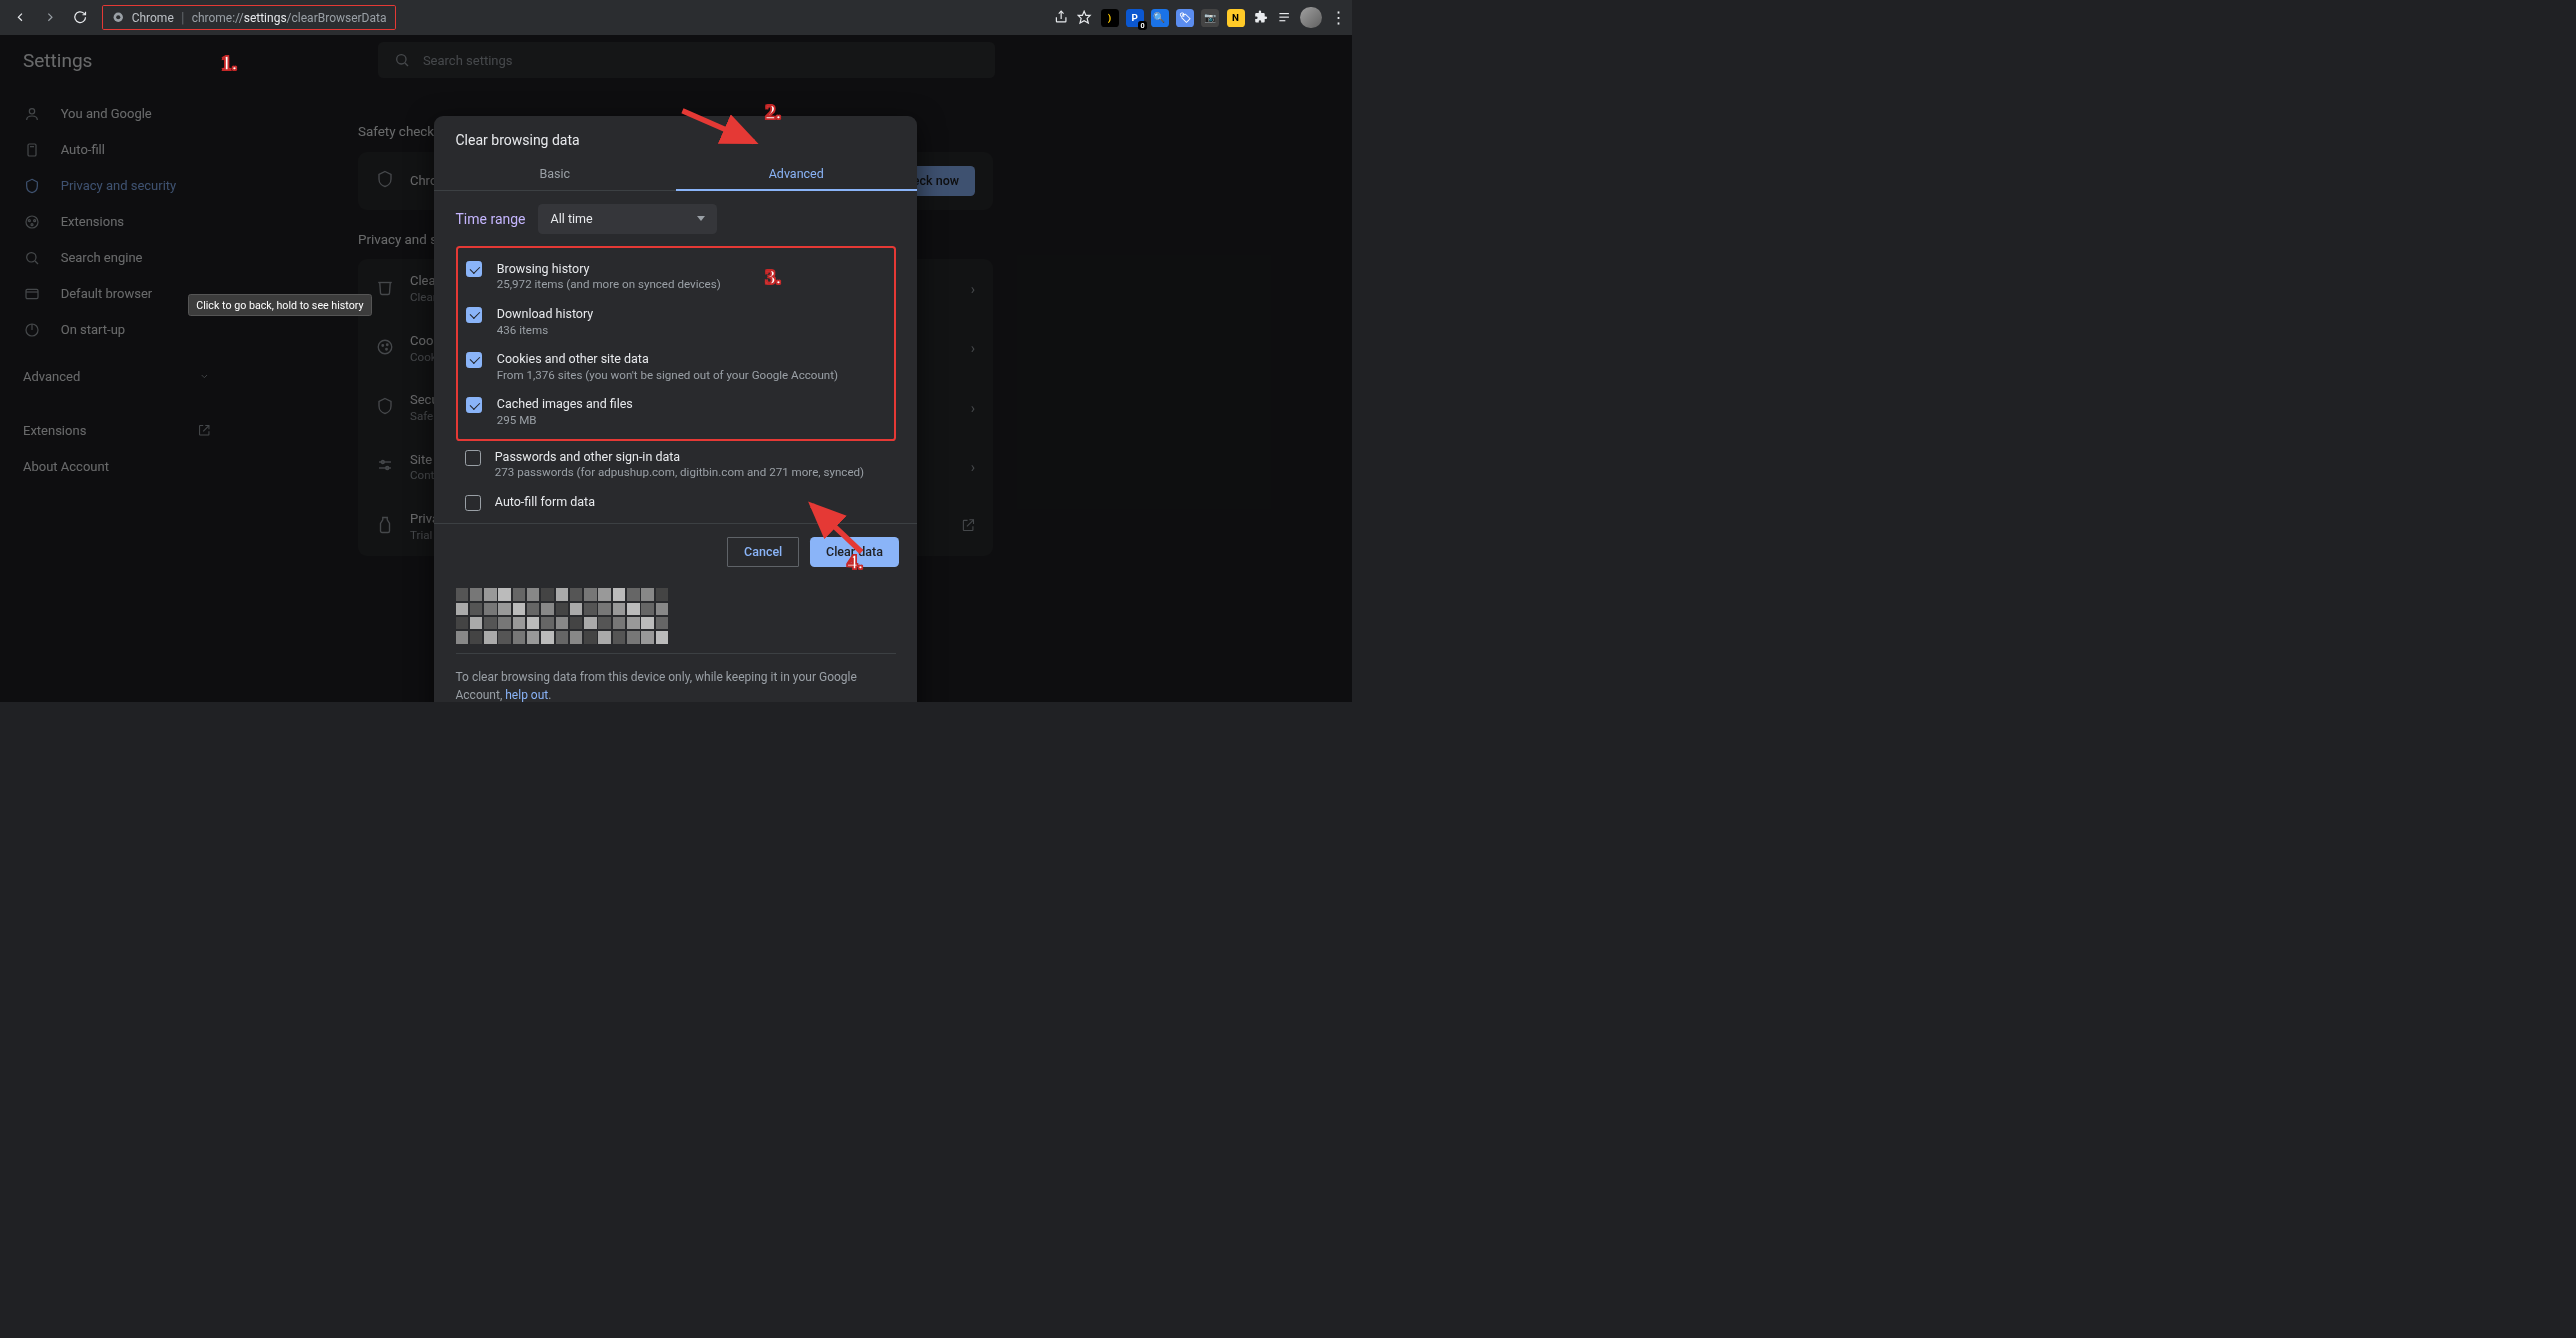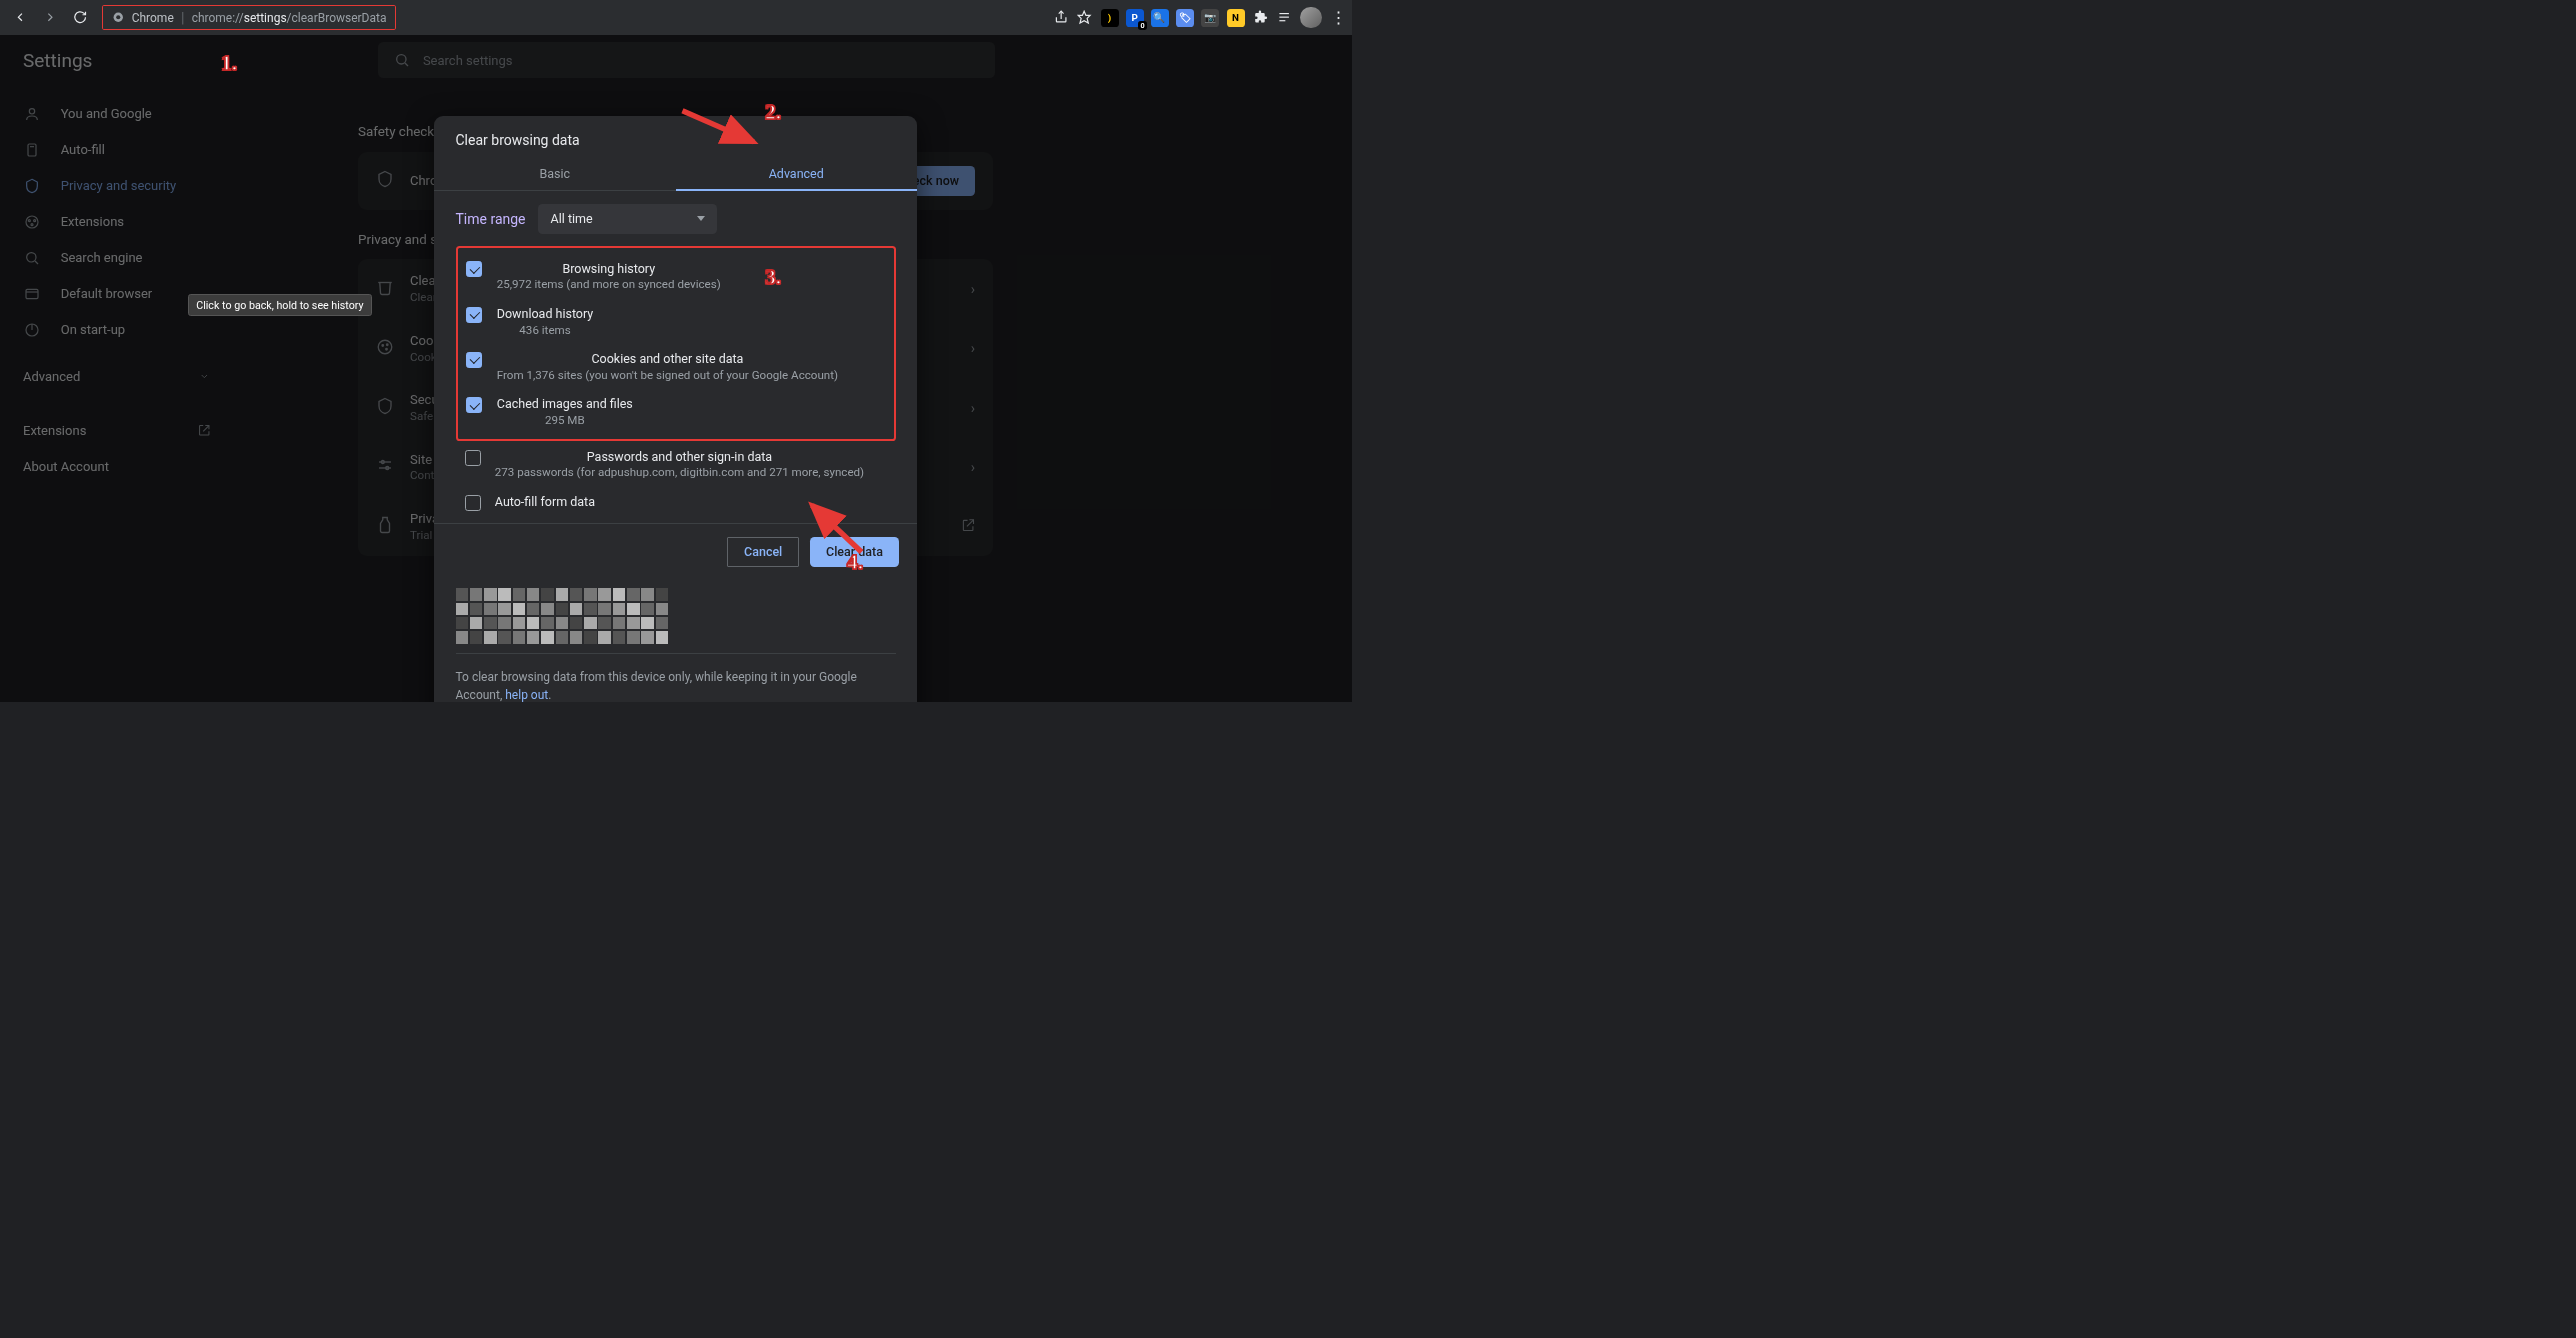--- a/index.html
+++ b/index.html
@@ -61,21 +61,21 @@
   .dlg-tab { flex:1; text-align:center; font-size:12.5px; color:#9aa0a6; padding:9px 0; position:relative; }
   .dlg-tab.active { color:#8ab4f8; }
   .dlg-tab.active::after { content:""; position:absolute; left:0; right:0; bottom:-0.9px; height:1.8px; background:#8ab4f8; }
   .dlg-body { padding:12.5px 21.5px 0; }
   .time-row { display:flex; align-items:center; gap:12.5px; margin-bottom:12.5px; }
   .time-row .lbl { font-size:14px; color:#c4b5fd; }
   .select { background:#35363a; color:#e8eaed; font-size:12.5px; height:30px; border-radius:4.5px; padding:0 36px 0 12.5px; display:flex; align-items:center; position:relative; min-width:179px; }
   .select::after { content:""; position:absolute; right:12.5px; top:12.5px; border-left:4.5px solid transparent; border-right:4.5px solid transparent; border-top:5.4px solid #9aa0a6; }
 
   .opts { border: 2.7px solid #e53935; border-radius:3.6px; padding:5.4px 5.4px; }
-  .opt-row { display:flex; gap:14.3px; padding:7.2px 3.6px;text-align:center; }
+  .opt-row { display:flex; gap:14.3px; padding:7.2px 3.6px; }
   .chk { width:16px; height:16px; border-radius:2.7px; border:1.8px solid #8ab4f8; flex-shrink:0; display:flex; align-items:center; justify-content:center; margin-top:0.9px; }
   .chk.on { background:#8ab4f8; }
   .chk.on::after { content:""; width:4.5px; height:8px; border:solid #202124; border-width:0 1.8px 1.8px 0; transform:rotate(45deg); margin-top:-1.8px; }
   .chk.off { border-color:#9aa0a6; }
   .opt-text .o1 { font-size:12.5px; color:#e8eaed; }
   .opt-text .o2 { font-size:11.6px; color:#9aa0a6; margin-top:1.8px; }
   .opt-row.outside { padding:7.2px 9px; }
 
   .dlg-btnrow { display:flex; justify-content:flex-end; gap:10.7px; padding:12.5px 18px; border-top:0.9px solid #3c4043; margin-top:5.4px; }
   .btn-sec { background:transparent; border:0.9px solid #5f6368; color:#8ab4f8; height:30px; padding:0 16px; border-radius:1px; font-size:12.5px; font-weight:500; }

